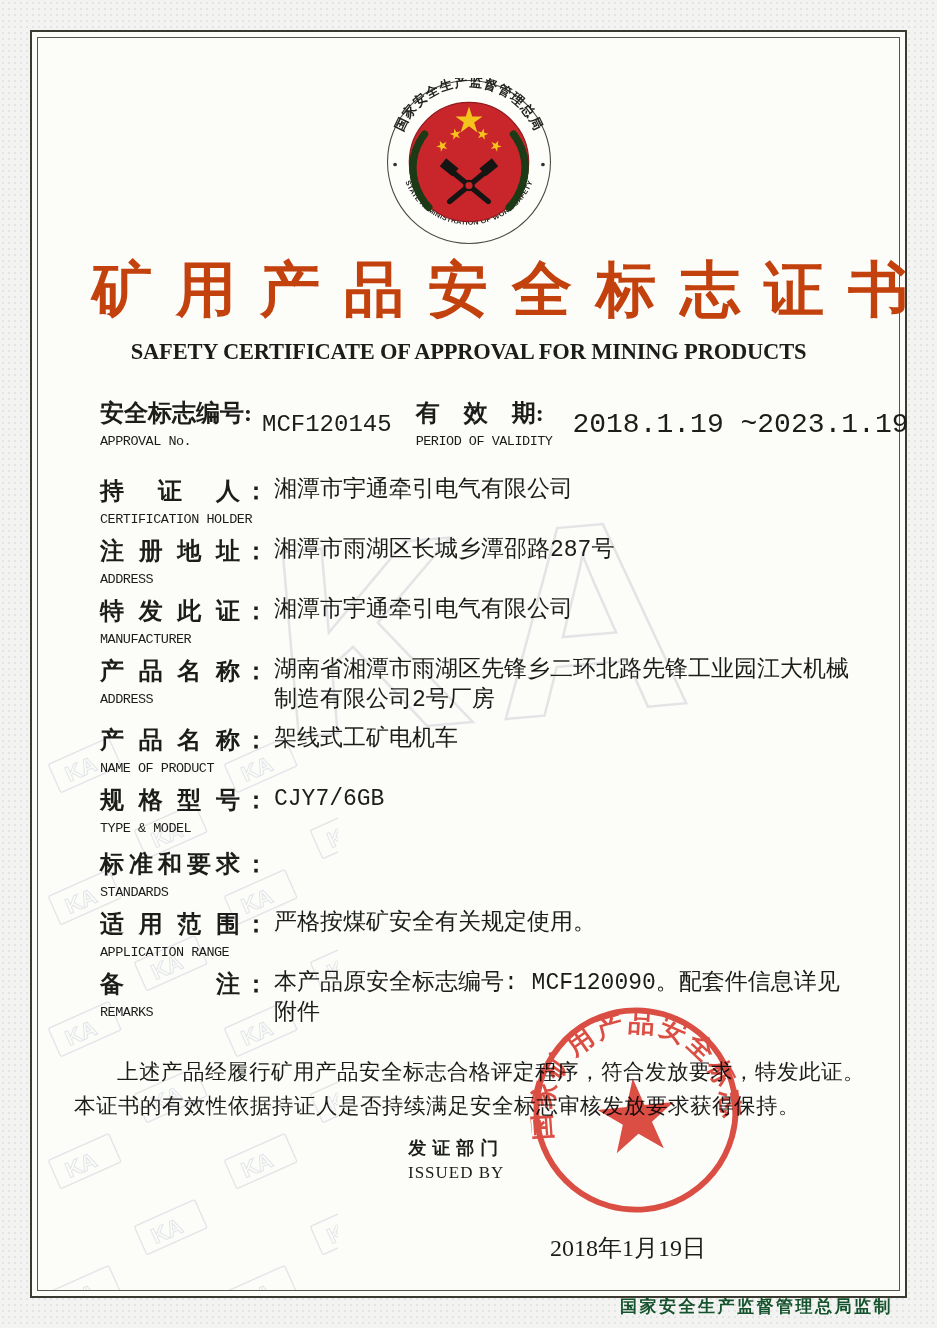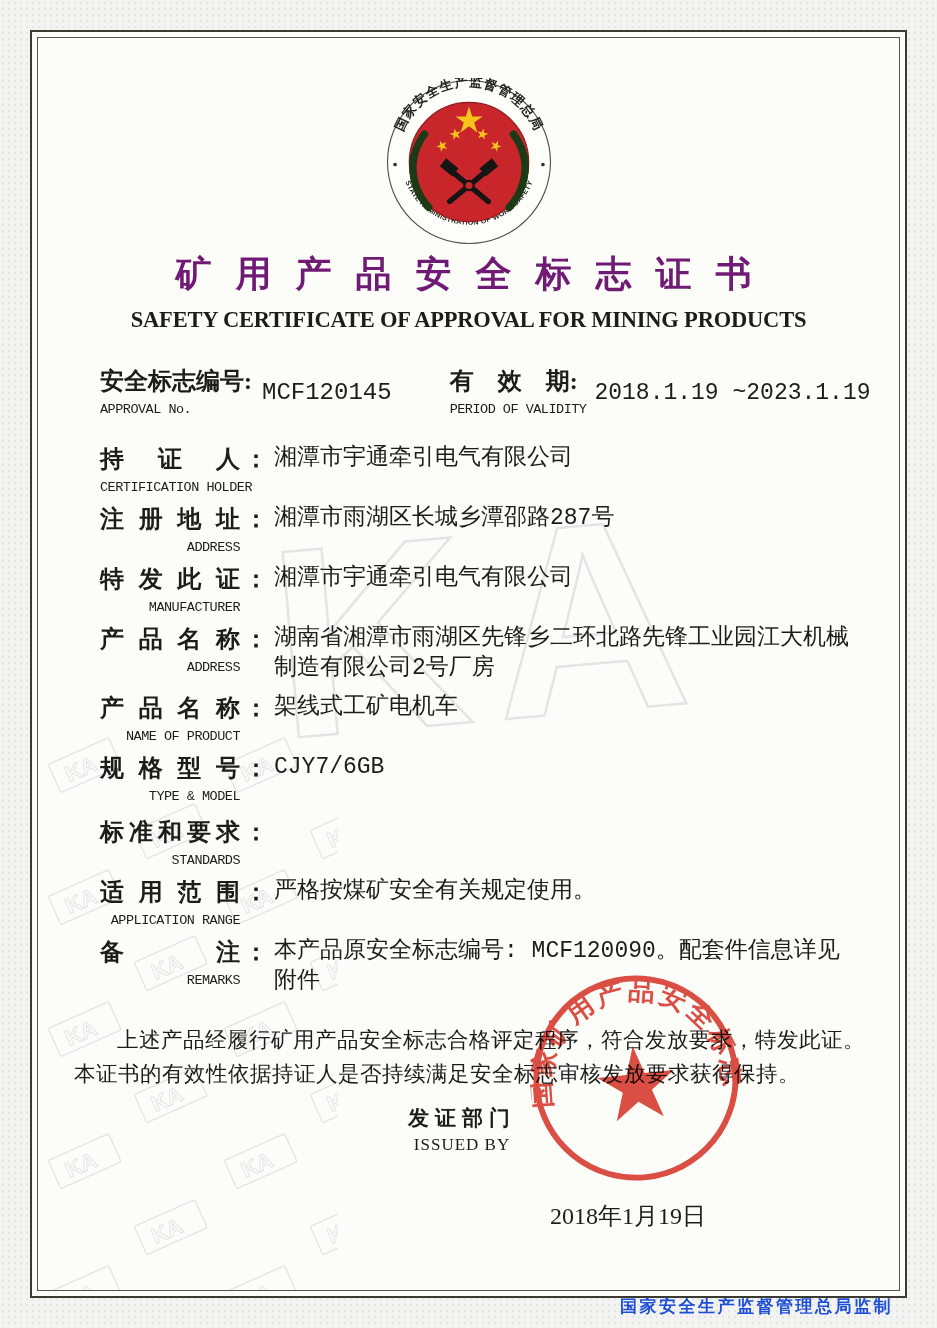--- a/index.html
+++ b/index.html
@@ -35,59 +35,59 @@
     position:absolute; left:240px; top:440px; z-index:1;
     font-family:"Liberation Sans", sans-serif;
     font-weight:bold; font-size:270px; letter-spacing:24px;
     color:rgba(0,0,0,0); -webkit-text-stroke:2.5px #e3e4e6;
     transform:rotate(-5deg);
   }
   .ka-tiles { position:absolute; left:6px; right:6px; bottom:6px; height:560px; z-index:1; opacity:.38; }
   .content { position:absolute; inset:0; padding:24px 46px 0 46px; z-index:2; }
   .emblem { display:block; margin:22px auto 4px auto; width:168px; height:168px; }
   .title {
-    text-align:center; font-weight:bold; font-size:36px;
+    text-align:center; font-weight:bold; font-size:60px;
     letter-spacing:24px; margin-left:14px; margin-top:3px; white-space:nowrap;
-    color:#701a75;
+    color:#c2410c;
   }
   .subtitle {
     text-align:center; font-weight:bold; font-size:22.5px; letter-spacing:-0.2px;
     margin-top:8px; white-space:nowrap;
   }
   .mono { font-family:"Liberation Mono", monospace; }
   .approval-row { display:flex; align-items:center; margin:32px 0 0 22px; }
   .cn-label { font-weight:bold; font-size:24px; white-space:nowrap; }
   .en-label { font-family:"Liberation Mono", monospace; font-size:13.5px; letter-spacing:-0.5px; margin-top:5px; white-space:nowrap; }
   .ap-value { font-size:24px; margin:2px 0 0 10px; }
-  .ap-validity { margin-left:58px; }
-  .ap-dates { font-size:23px; margin:3px 0 0 8px; white-space:nowrap; }
+  .ap-validity { margin-left:24px; }
+  .ap-dates { font-size:28px; margin:3px 0 0 20px; white-space:nowrap; }
   .fields { margin:26px 0 0 22px; }
   .row { display:flex; align-items:flex-start; margin-bottom:8px; min-height:49px; }
   .row.gap { margin-top:12px; }
   .lab { width:140px; flex:0 0 140px; }
   .lab-cn { font-weight:bold; font-size:24px; text-align:justify; text-align-last:justify; }
-  .lab-en { font-family:"Liberation Mono", monospace; font-size:13.5px; letter-spacing:-0.5px; margin-top:5px; white-space:nowrap;text-align:right; }
+  .lab-en { font-family:"Liberation Mono", monospace; font-size:13.5px; letter-spacing:-0.5px; margin-top:5px; white-space:nowrap; }
   .colon { font-weight:bold; font-size:24px; margin:0 6px 0 4px; }
   .val { flex:1; font-size:23px; line-height:1.3; padding-top:1px; font-family:"Liberation Mono", "Liberation Serif", serif; }
   .declaration {
     margin:26px -14px 0 -4px; font-size:21.5px; line-height:1.62;
     text-indent:2em; letter-spacing:0.5px;
   }
   .issue-area { position:relative; height:190px; }
   .dept { position:absolute; left:330px; top:12px; text-align:center; }
-  .dept-cn { font-weight:bold; font-size:21px; letter-spacing:6px; }
+  .dept-cn { font-weight:bold; font-size:18px; letter-spacing:6px; }
   .dept-en { font-size:17px; letter-spacing:1px; margin-top:3px; }
   .issue-date { position:absolute; left:472px; top:108px; font-size:24px; z-index:6; }
   .stamp {
     position:absolute; left:452px; top:-120px; width:212px; height:212px;
     z-index:5; opacity:.9; transform:rotate(-6deg); mix-blend-mode:multiply;
   }
   .footer {
     position:absolute; right:44px; bottom:10px; z-index:3;
-    font-weight:bold; font-size:17px; letter-spacing:2.5px; color:#1d4ed8;
+    font-weight:bold; font-size:17px; letter-spacing:2.5px; color:#14532d;
   }
 </style>
 </head>
 <body>
 
 <div class="band"></div>
 
 <div class="paper">
 
   <div class="wm-big">KA</div>

